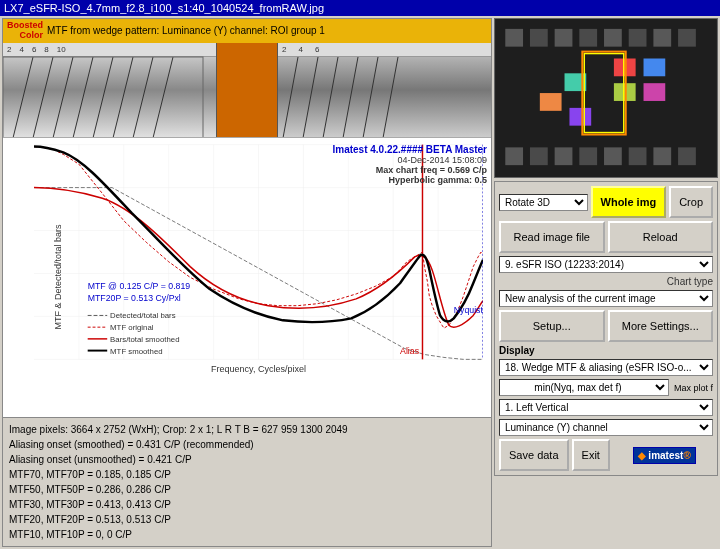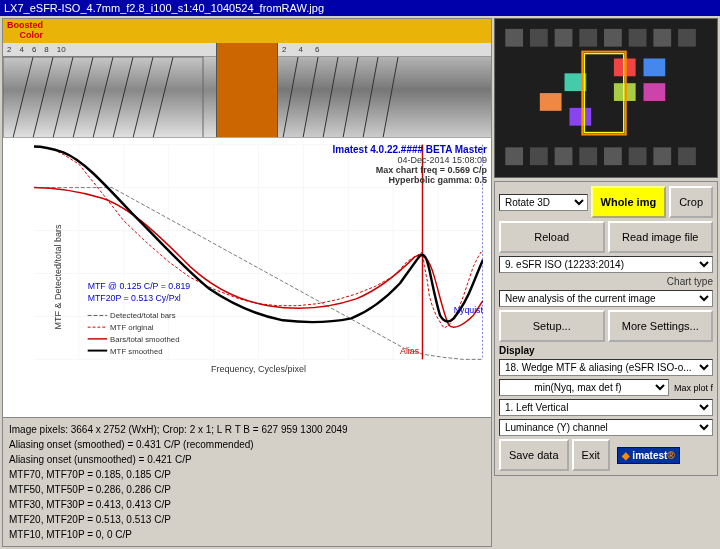--- a/index.html
+++ b/index.html
@@ -111,20 +111,21 @@
   <div class="title-bar">
     <span>LX7_eSFR-ISO_4.7mm_f2.8_i100_s1:40_1040524_fromRAW.jpg</span>
   </div>
 
   <div class="content-area">
 
     <div class="left-panel" style="position:relative;">
 
       <div style="background:#eab308; padding:2px 4px; font-size:10px; display:flex; align-items:center; gap:4px;text-align:right;">
         <span style="color:#cc0000; font-size:9px; font-weight:bold; line-height:1.1;">Boosted<br>Color</span>
+        <span style="font-size:10px;">MTF from wedge pattern:  Luminance (Y) channel:  ROI group 1</span>
       </div>
 
       <div class="image-strip" style="height:95px; display:flex;">
 
         <div style="flex:1; background: linear-gradient(to bottom, #e0e0e0, #888, #e0e0e0); position:relative; overflow:hidden; border-right:1px solid #555;">
 
           <div style="position:absolute; top:0; left:0; right:0; height:14px; background:#ddd; border-bottom:1px solid #999; display:flex; align-items:center; padding-left:4px; font-size:8px; color:#333;">
             <span style="margin-right:8px;">2</span>
               <span style="margin-right:8px;">4</span>
               <span style="margin-right:8px;">6</span>
@@ -304,22 +305,22 @@
 
         <div class="row">
           <select class="dropdown rotate-select">
             <option>Rotate 3D</option>
           </select>
           <button class="btn btn-yellow">Whole img</button>
           <button class="btn">Crop</button>
         </div>
 
         <div class="row">
+          <button class="btn" style="flex:1;">Read image file</button>
           <button class="btn" style="flex:1;">Reload</button>
-          <button class="btn" style="flex:1;">Read image file</button>
         </div>
 
         <div class="row">
           <select class="dropdown">
             <option>9. eSFR ISO (12233:2014)</option>
           </select>
         </div>
 
         <div class="row">
           <span style="flex:1;"></span>
@@ -363,20 +364,20 @@
         <div class="row">
           <select class="dropdown">
             <option>Luminance (Y) channel</option>
           </select>
         </div>
 
 
         <div class="row">
           <button class="btn">Save data</button>
           <button class="btn">Exit</button>
-          <div style="margin-left:4px; background:#003399; color:white; font-size:10px; font-weight:bold; padding:2px 4px; border:1px solid #0000aa;">
+          <div style="margin-left:20px; background:#003399; color:white; font-size:10px; font-weight:bold; padding:2px 4px; border:1px solid #0000aa;">
             <span style="color:#ff8800;">◆</span> imatest<span style="color:#ff8800;">®</span>
           </div>
         </div>
       </div>
     </div>
   </div>
 </div>
 
 </body></html>

